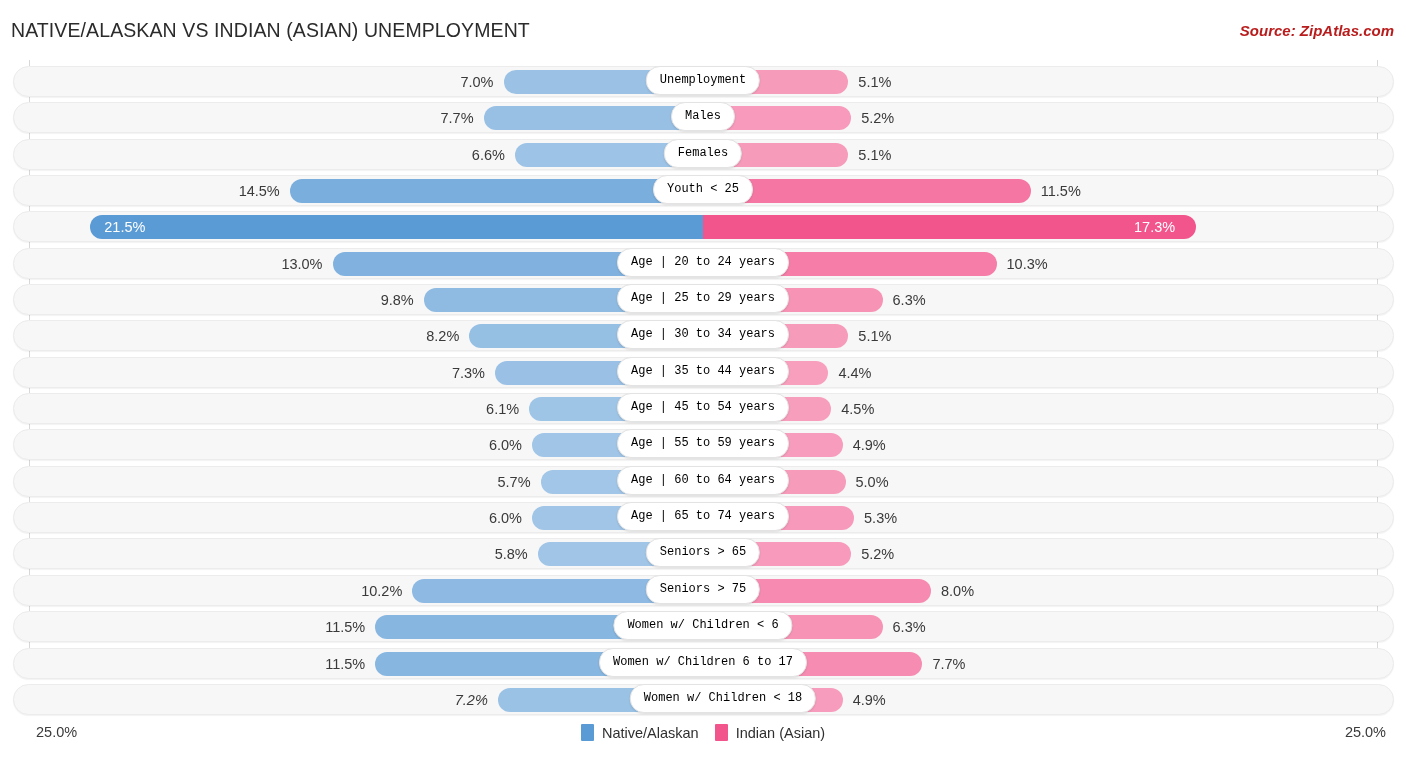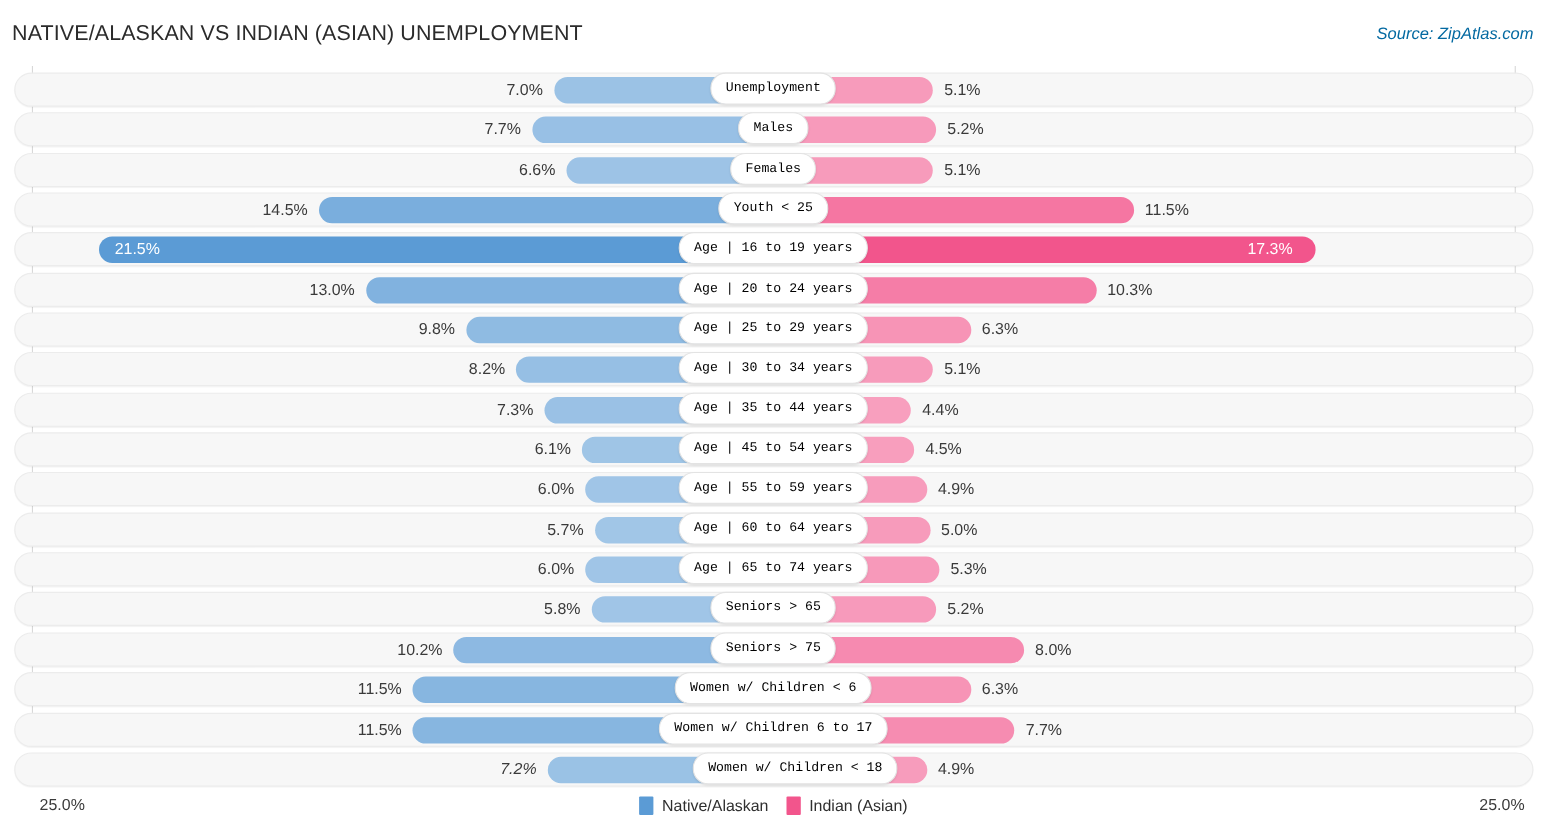--- a/index.html
+++ b/index.html
@@ -22,22 +22,22 @@
     font-size: 19.5px;
     letter-spacing: .1px;
     color: #2b2b2b;
     white-space: nowrap;
   }
   .source {
     position: absolute;
     right: 12px; top: 22px;
     font-size: 15px;
     font-style: italic;
-    font-weight: normal;
-    color: #0369a1;
+    font-weight: bold;
+    color: #b91c1c;
     white-space: nowrap;
   }
 
   
   .plot {
     position: absolute;
     left: 0; top: 60px;
     width: 1406px; height: 657px;
   }
   .axis-line {
@@ -176,21 +176,20 @@
           <div class="val val-left" style="left: 179.75px; width: 100px;">14.5%</div>
           <div class="val val-right" style="left: 1040.75px;">11.5%</div>
           <div class="pill" style="left: 703px;">Youth &lt; 25</div>
         </div>
         <div class="row">
           <div class="track"></div>
           <div class="bar bar-left" style="left: 90.25px; width: 612.75px; background: rgb(91, 155, 213);"></div>
           <div class="bar bar-right" style="left: 703px; width: 493.05px; background: rgb(242, 85, 140);"></div>
           <div class="val val-left inside" style="left: 104.25px;">21.5%</div>
           <div class="val val-right inside" style="left: 1134.05px;">17.3%</div>
-          <div class="pill" style="left: 703px;">Age | 16 to 19 years</div>
         </div>
         <div class="row">
           <div class="track"></div>
           <div class="bar bar-left" style="left: 332.5px; width: 370.5px; background: rgb(129, 178, 223);"></div>
           <div class="bar bar-right" style="left: 703px; width: 293.55px; background: rgb(245, 125, 167);"></div>
           <div class="val val-left" style="left: 222.5px; width: 100px;">13.0%</div>
           <div class="val val-right" style="left: 1006.55px;">10.3%</div>
           <div class="pill" style="left: 703px;">Age | 20 to 24 years</div>
         </div>
         <div class="row">

